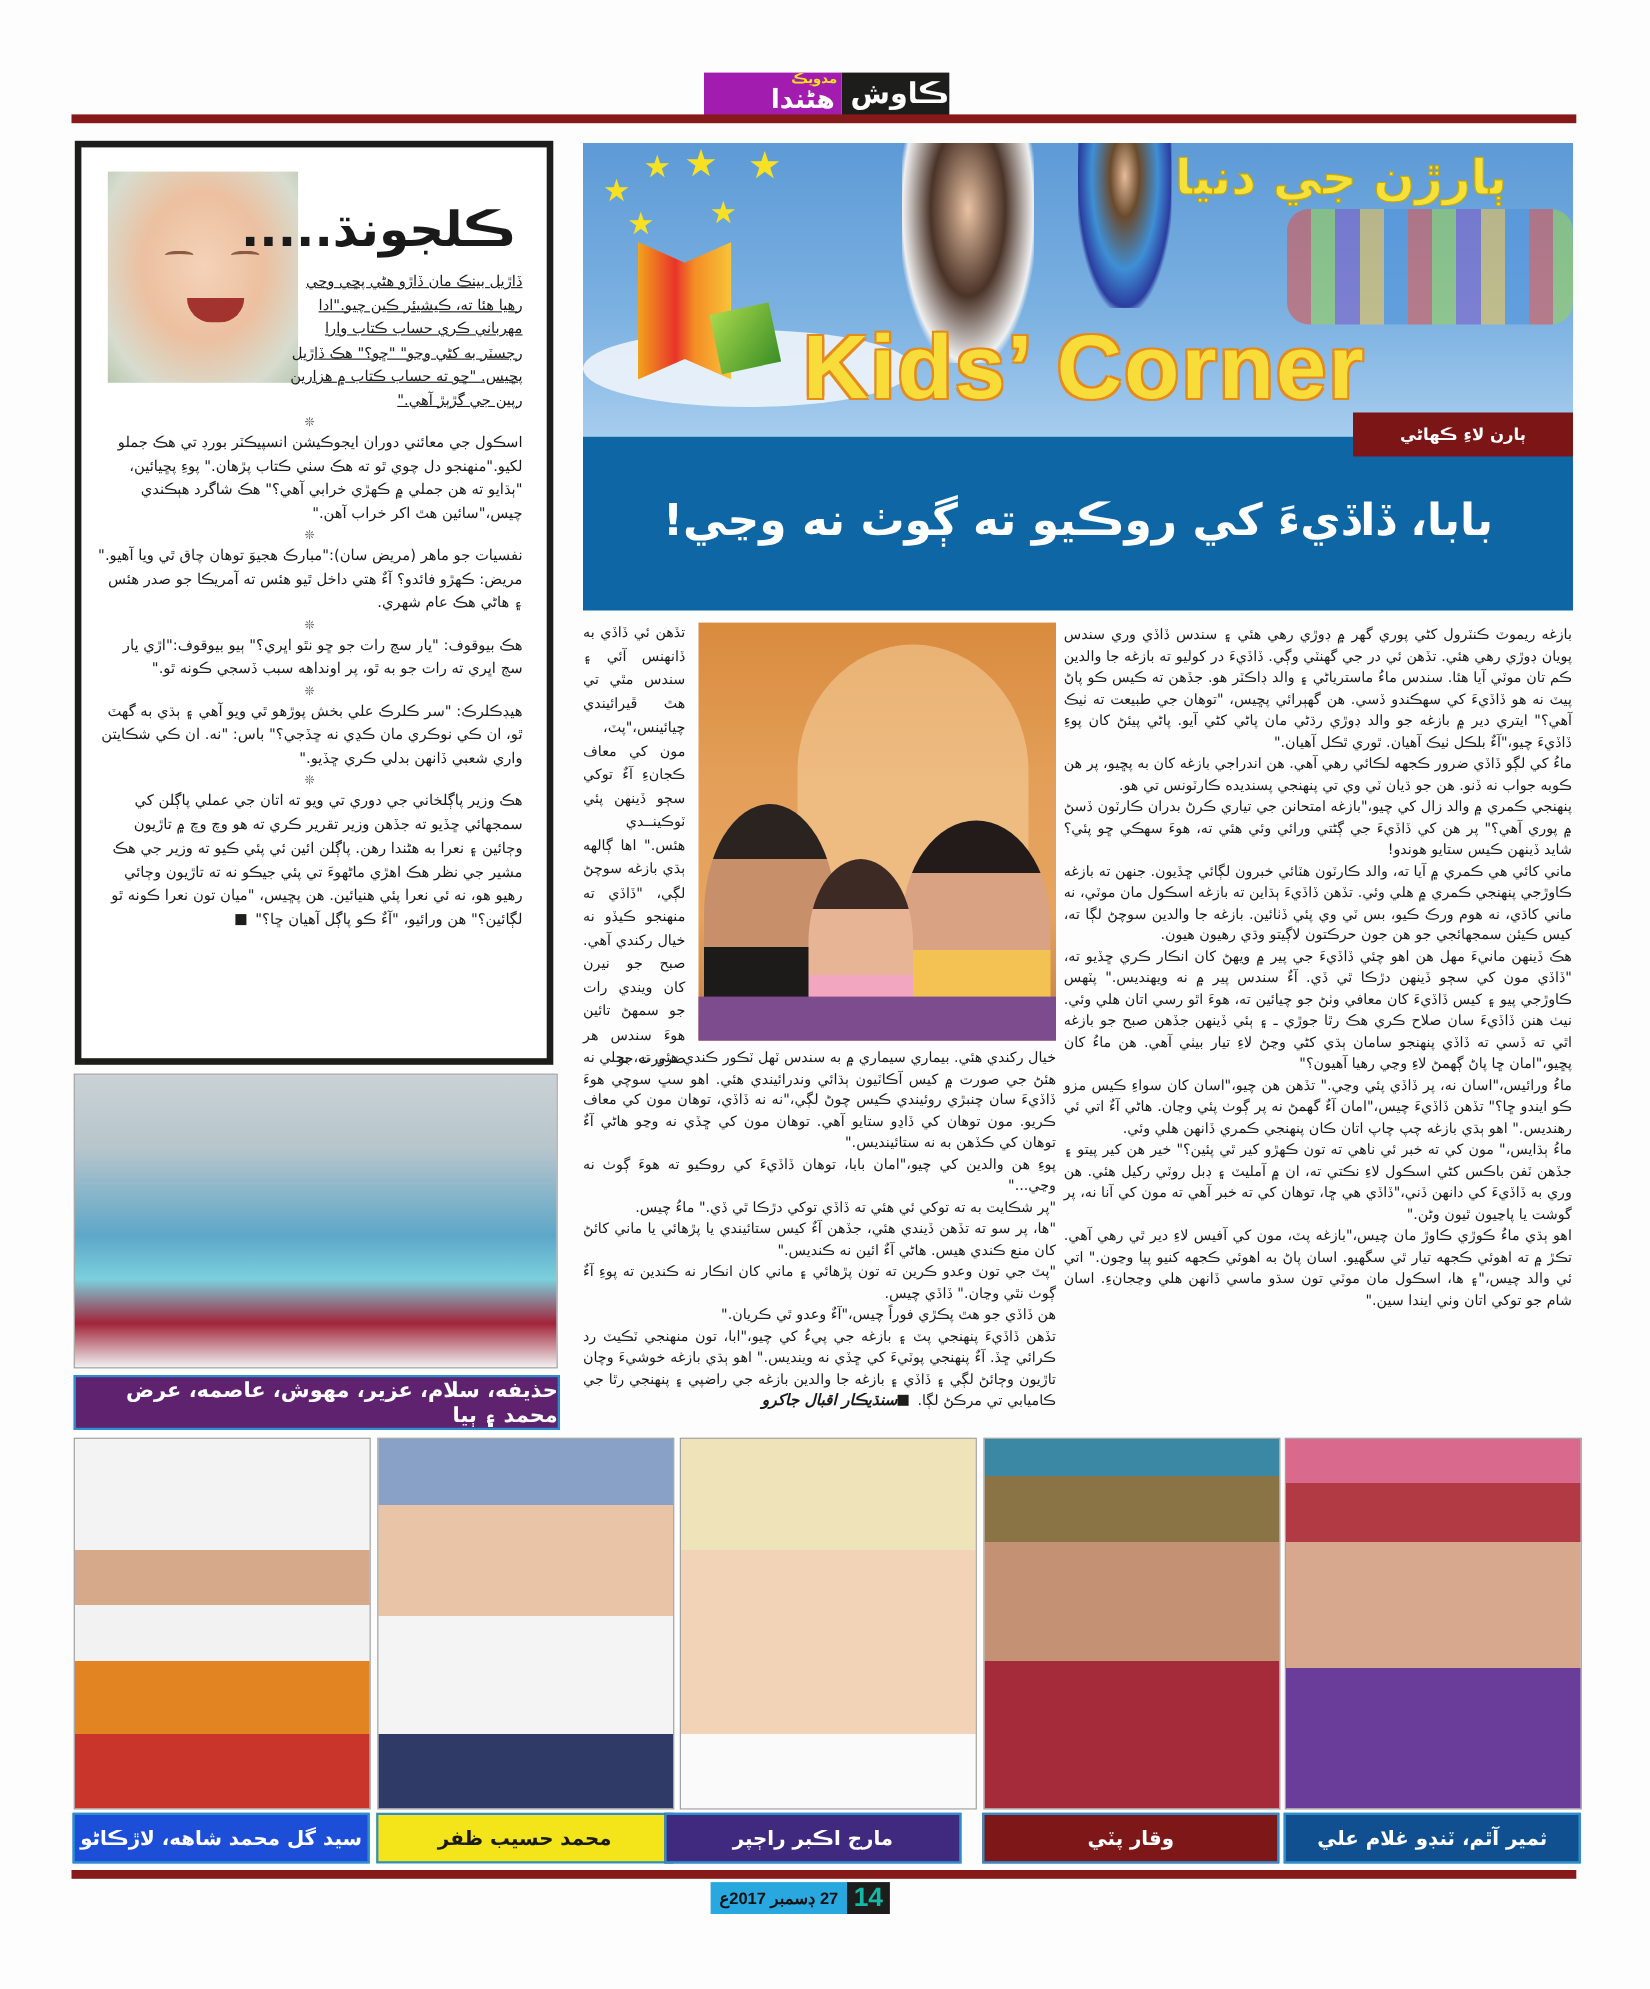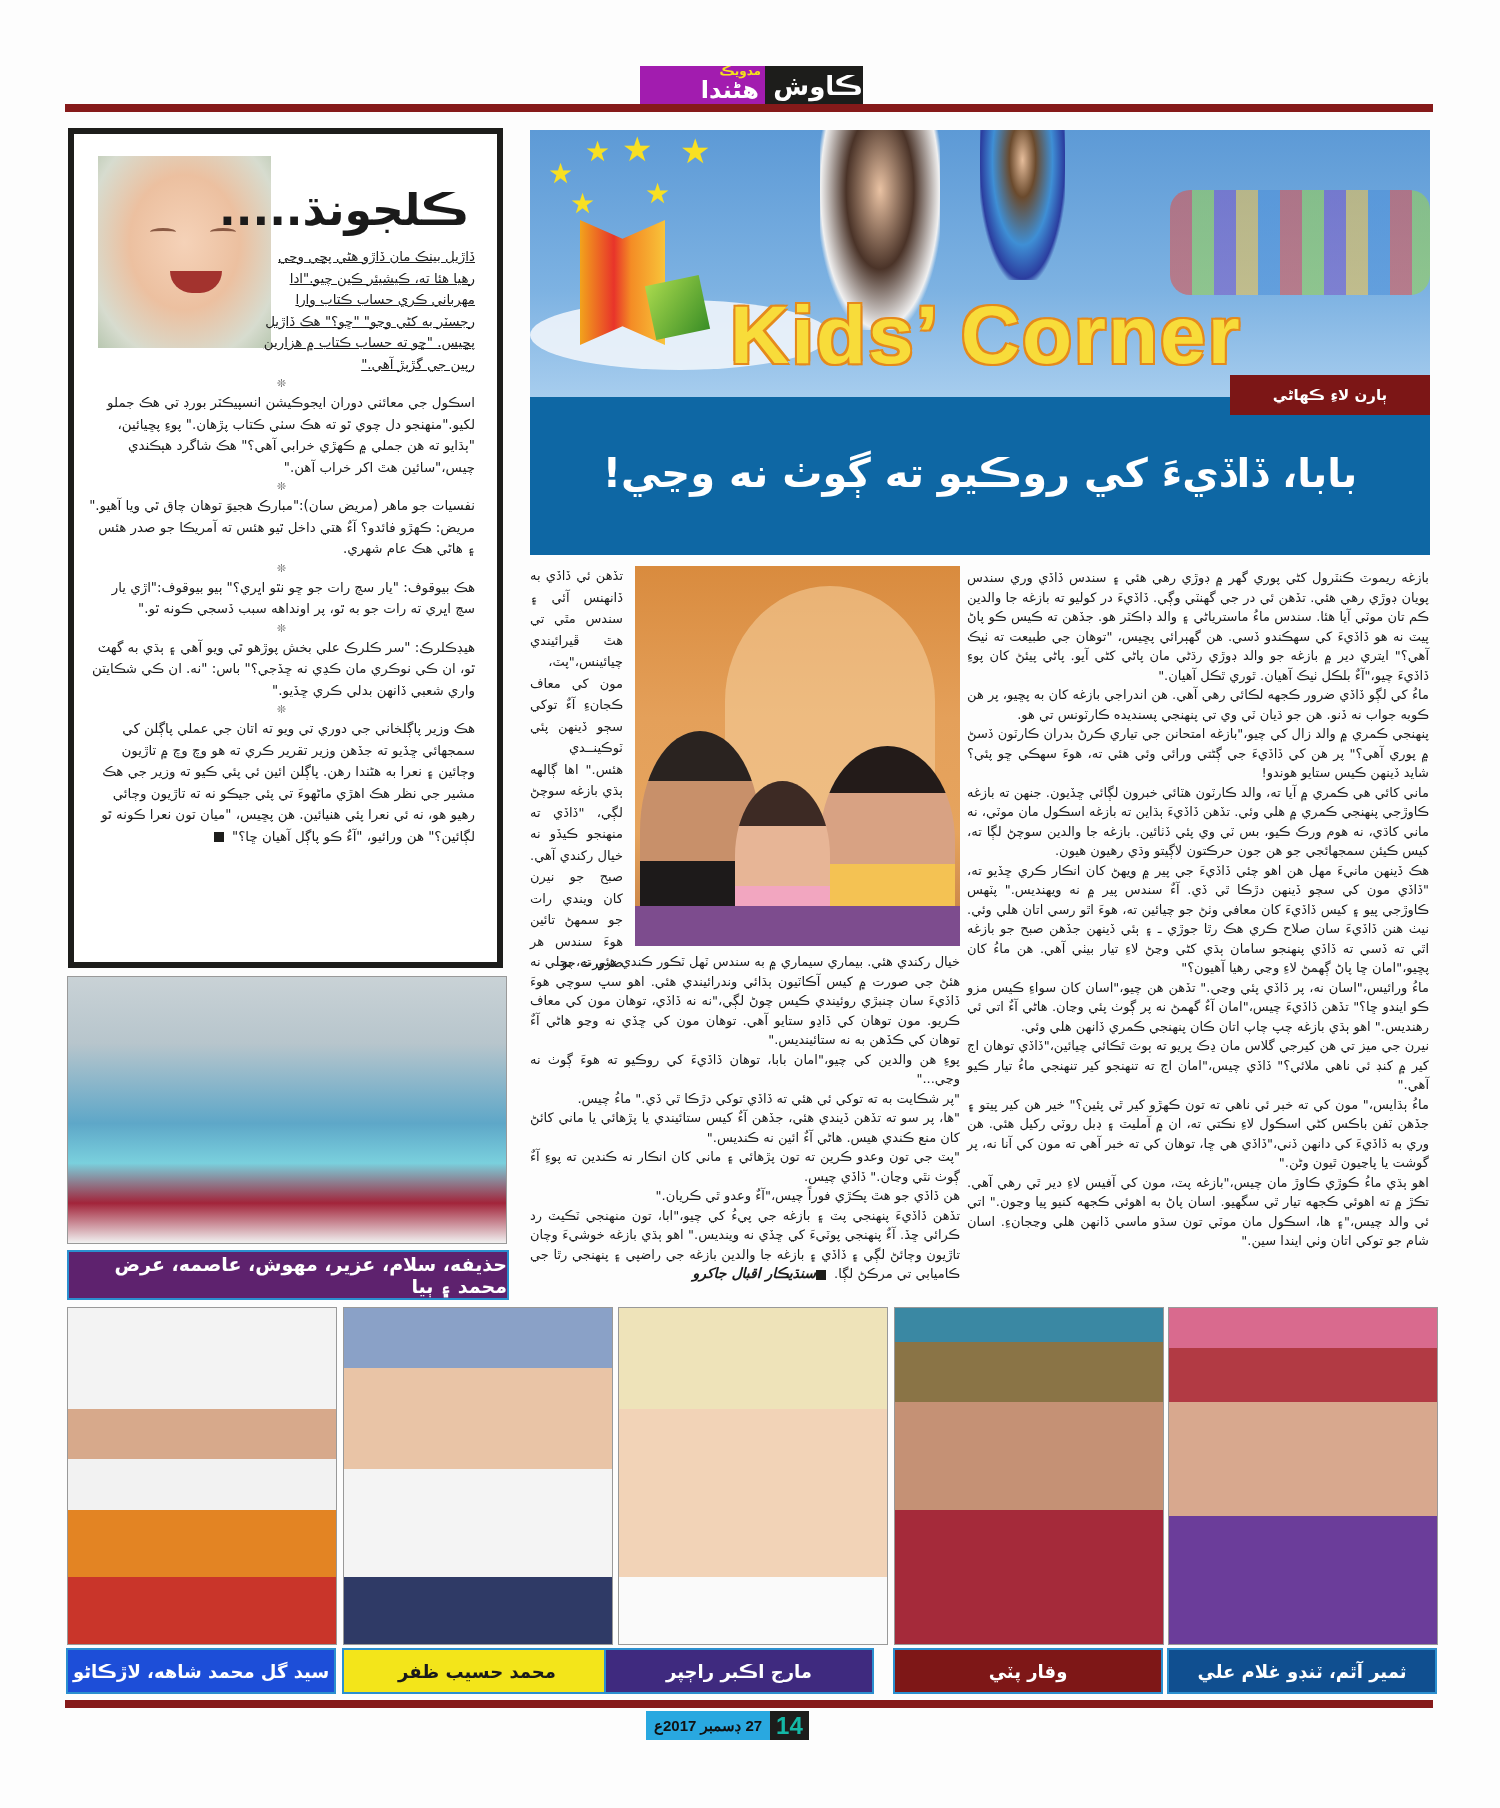--- a/index.html
+++ b/index.html
@@ -153,34 +153,34 @@
   <span class="star-shape" style="left:55px;top:8px">★</span>
   <span class="star-shape" style="left:92px;top:2px;font-size:34px">★</span>
   <span class="star-shape" style="left:150px;top:4px;font-size:34px">★</span>
   <span class="star-shape" style="left:40px;top:60px">★</span>
   <span class="star-shape" style="left:115px;top:50px">★</span>
   <div id="banner-book" class="abs"></div>
   <div id="banner-cube" class="abs"></div>
   <div id="banner-girl1" class="abs"></div>
   <div id="banner-girl2" class="abs"></div>
   <div id="banner-kids" class="abs"></div>
+  <div id="banner-urdu" class="abs rtl">ٻارڙن جي دنيا</div>
   <div id="banner-en" class="abs">Kids’ Corner</div>
 </div>
 <div id="title-band" class="abs"></div>
 <div id="section-label" class="abs rtl">ٻارن لاءِ ڪهاڻي</div>
 <div id="story-title" class="abs rtl">بابا، ڏاڏيءَ کي روڪيو ته ڳوٺ نه وڃي!</div>
 
 <div id="story-right" class="abs rtl story-text">
   <p>بازغه ريموٽ ڪنٽرول کڻي پوري گهر ۾ ڊوڙي رهي هئي ۽ سندس ڏاڏي وري سندس پويان ڊوڙي رهي هئي. تڏهن ئي در جي گهنٽي وڳي. ڏاڏيءَ در کوليو ته بازغه جا والدين ڪم تان موٽي آيا هئا. سندس ماءُ ماسترياڻي ۽ والد ڊاڪٽر هو. جڏهن ته ڪيس ڪو پاڻ پيٽ نه هو ڏاڏيءَ کي سهڪندو ڏسي. هن گهٻرائي پڇيس، "توهان جي طبيعت ته ٺيڪ آهي؟" ايتري دير ۾ بازغه جو والد ڊوڙي رڌڻي مان پاڻي کڻي آيو. پاڻي پيئڻ کان پوءِ ڏاڏيءَ چيو،"آءٌ بلڪل ٺيڪ آهيان. ٿوري ٿڪل آهيان."</p>
   <p>ماءُ کي لڳو ڏاڏي ضرور ڪجهه لڪائي رهي آهي. هن اندراجي بازغه کان به پڇيو، پر هن ڪوبه جواب نه ڏنو. هن جو ڌيان ٽي وي تي پنهنجي پسنديده ڪارٽونس تي هو.</p>
   <p>پنهنجي ڪمري ۾ والد زال کي چيو،"بازغه امتحانن جي تياري ڪرڻ بدران ڪارٽون ڏسڻ ۾ پوري آهي؟" پر هن کي ڏاڏيءَ جي ڳڻتي ورائي وئي هئي ته، هوءَ سهڪي ڇو پئي؟ شايد ڏينهن ڪيس ستايو هوندو!</p>
   <p>ماني کائي هي ڪمري ۾ آيا ته، والد ڪارٽون هٽائي خبرون لڳائي ڇڏيون. جنهن ته بازغه ڪاوڙجي پنهنجي ڪمري ۾ هلي وئي. تڏهن ڏاڏيءَ ٻڌاين ته بازغه اسڪول مان موٽي، نه ماني کاڌي، نه هوم ورڪ ڪيو، بس ٽي وي پئي ڏٺائين. بازغه جا والدين سوچڻ لڳا ته، کيس ڪيئن سمجهائجي جو هن جون حرڪتون لاڳيتو وڌي رهيون هيون.</p>
   <p>هڪ ڏينهن مانيءَ مهل هن اهو چئي ڏاڏيءَ جي پير ۾ ويهڻ کان انڪار ڪري ڇڏيو ته، "ڏاڏي مون کي سڄو ڏينهن دڙڪا ٿي ڏي. آءٌ سندس پير ۾ نه ويهنديس." پٽهس ڪاوڙجي پيو ۽ کيس ڏاڏيءَ کان معافي وٺڻ جو چيائين ته، هوءَ اٿو رسي اتان هلي وئي. نيٺ هنن ڏاڏيءَ سان صلاح ڪري هڪ رٿا جوڙي ـ ۽ ٻئي ڏينهن جڏهن صبح جو بازغه اٿي ته ڏسي ته ڏاڏي پنهنجو سامان ٻڌي کڻي وڃڻ لاءِ تيار بيٺي آهي. هن ماءُ کان پڇيو،"امان ڇا پاڻ ڳهمڻ لاءِ وڃي رهيا آهيون؟"</p>
   <p>ماءُ ورائيس،"اسان نه، پر ڏاڏي پئي وڃي." تڏهن هن چيو،"اسان کان سواءِ ڪيس مزو ڪو ايندو ڇا؟" تڏهن ڏاڏيءَ چيس،"امان آءٌ گهمڻ نه پر ڳوٺ پئي وڃان. هاڻي آءٌ اتي ئي رهنديس." اهو ٻڌي بازغه چپ چاپ اتان ڪان پنهنجي ڪمري ڏانهن هلي وئي.</p>
-  <p>نيرن جي ميز تي هن کيرجي گلاس مان ڍڪ پريو ته ٻوٽ ٿڪائي چيائين،"ڏاڏي توهان اڄ کير ۾ کنڊ ئي ناهي ملائي؟" ڏاڏي چيس،"امان اڄ ته تنهنجو کير تنهنجي ماءُ تيار ڪيو آهي."</p>
   <p>ماءُ ٻڌايس،" مون کي ته خبر ئي ناهي ته تون ڪهڙو کير ٿي پئين؟" خير هن کير پيتو ۽ جڏهن ٽفن باڪس کڻي اسڪول لاءِ نڪتي ته، ان ۾ آمليٽ ۽ ڊبل روٽي رکيل هئي. هن وري به ڏاڏيءَ کي دانهن ڏني،"ڏاڏي هي ڇا، توهان کي ته خبر آهي ته مون کي آنا نه، پر گوشت يا پاڃيون ٿيون وڻن."</p>
   <p>اهو ٻڌي ماءُ ڪوڙي ڪاوڙ مان چيس،"بازغه پٽ، مون کي آفيس لاءِ دير ٿي رهي آهي. تڪڙ ۾ ته اهوئي ڪجهه تيار ٿي سگهيو. اسان پاڻ به اهوئي ڪجهه کنيو پيا وڃون." اتي ئي والد چيس،"۽ ها، اسڪول مان موٽي تون سڌو ماسي ڏانهن هلي وڃجانءِ. اسان شام جو توکي اتان وٺي ايندا سين."</p>
 </div>
 <div id="story-photo" class="abs">
   <div class="veil"></div>
   <div class="p-man"></div>
   <div class="p-woman"></div>
   <div class="p-girl"></div>
   <div class="torn"></div>
 </div>

